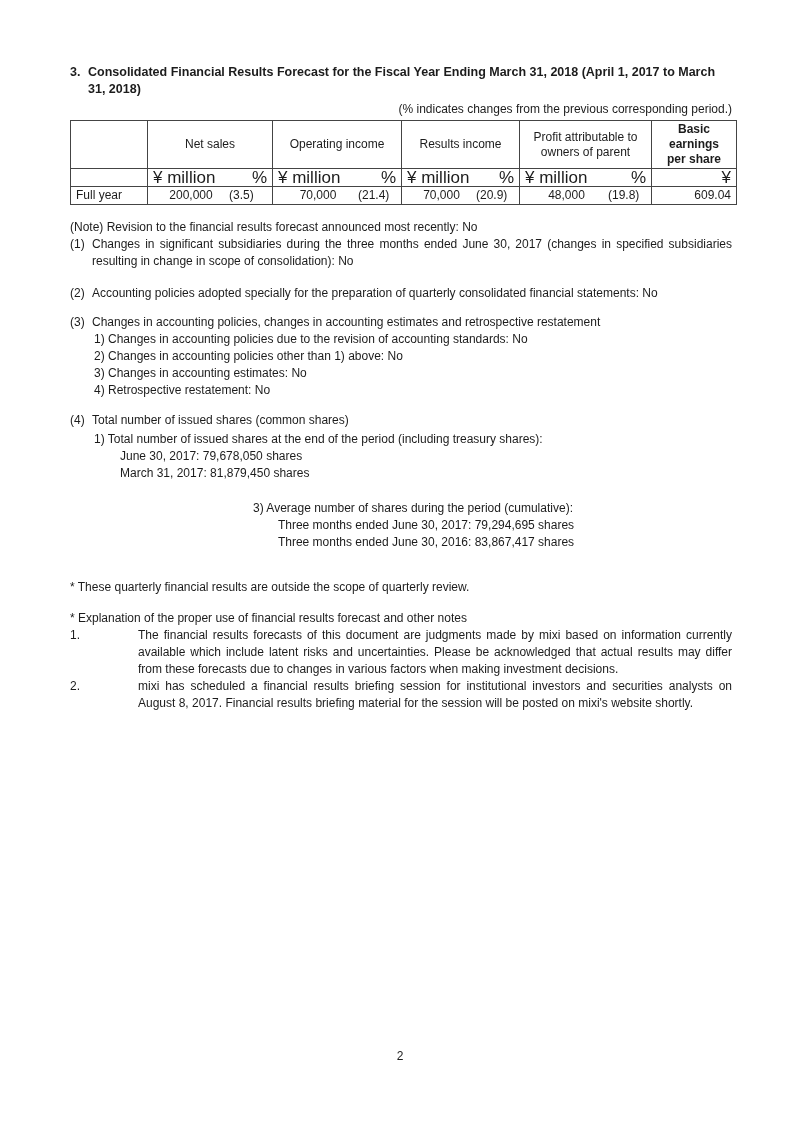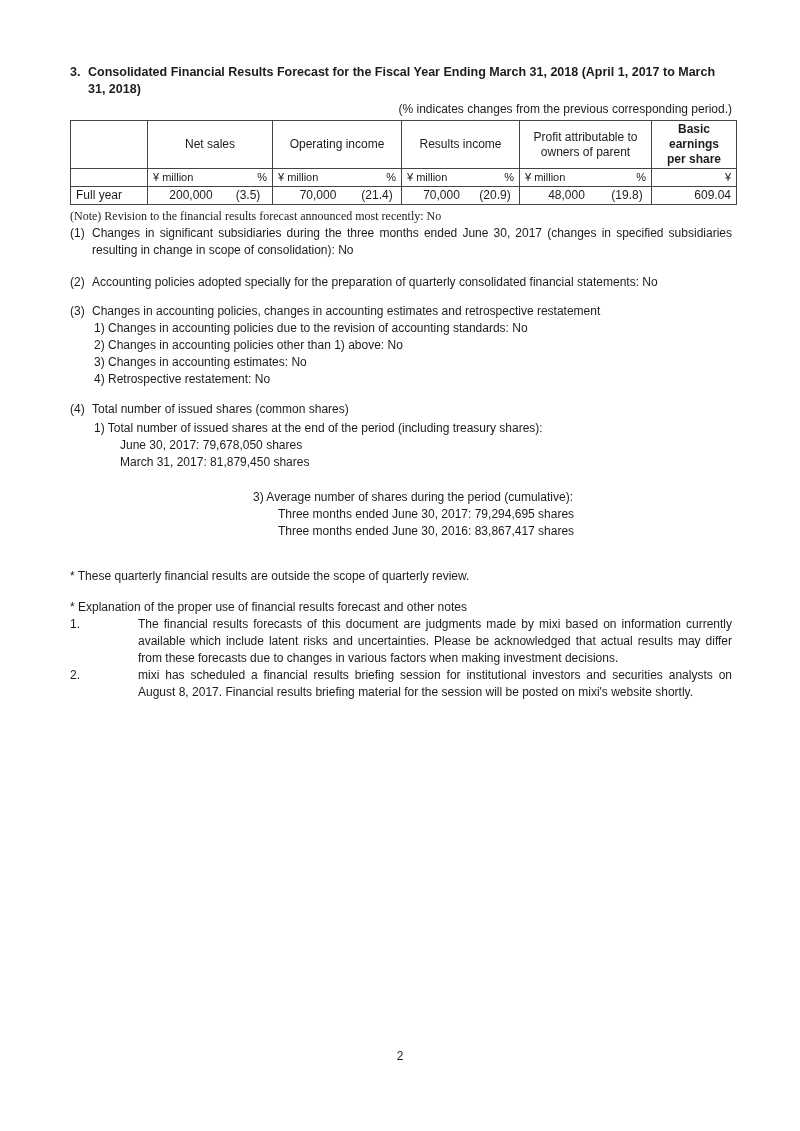--- a/index.html
+++ b/index.html
@@ -36,29 +36,29 @@
     font-size: 12px;
   }
   .col-label   { width: 77px; }
   .col-sales   { width: 125px; }
   .col-op      { width: 129px; }
   .col-ord     { width: 118px; }
   .col-profit  { width: 132px; }
   .col-eps     { width: 85px; }
   tr.hdr td { height: 48px; text-align: center; vertical-align: middle; line-height: 15px; }
   tr.hdr .narrow-wrap { max-width: 66px; margin: 0 auto; font-weight: bold; }
-  tr.units td { height: 17px; vertical-align: middle; font-size: 11px; }
+  tr.units td { height: 17px; vertical-align: middle; font-size: 17px; }
   tr.data td { height: 18px; vertical-align: middle; }
   .pair { display: flex; justify-content: space-between; padding: 0 5px; }
   .pair2 { display: flex; align-items: baseline; padding: 0 5px; }
   .pair2 .val { flex: 1; text-align: center; }
-  .pair2 .pct { flex: 0 0 38px; text-align: center; }
+  .pair2 .pct { flex: 0 0 38px; text-align: left; }
   .cell-left { padding: 0 5px !important; text-align: left; }
   .cell-right { padding: 0 5px !important; text-align: right; }
-  .table-note { margin-top: 3px; font-family: Liberation Serif, serif; }
+  .table-note { margin-top: 14px; }
   .notes-title { margin-top: 20px; font-weight: bold; }
   .note-item { display: flex; }
   .note-item .n-label { flex: 0 0 22px; }
   .note-item .n-text { flex: 1; text-align: justify; }
   .mt15 { margin-top: 15px; }
   .mt12 { margin-top: 12px; }
   .mt13 { margin-top: 13px; }
   .sub-list { margin-left: 24px; }
   .sub-item { }
   .sub-sub { margin-left: 26px; }

